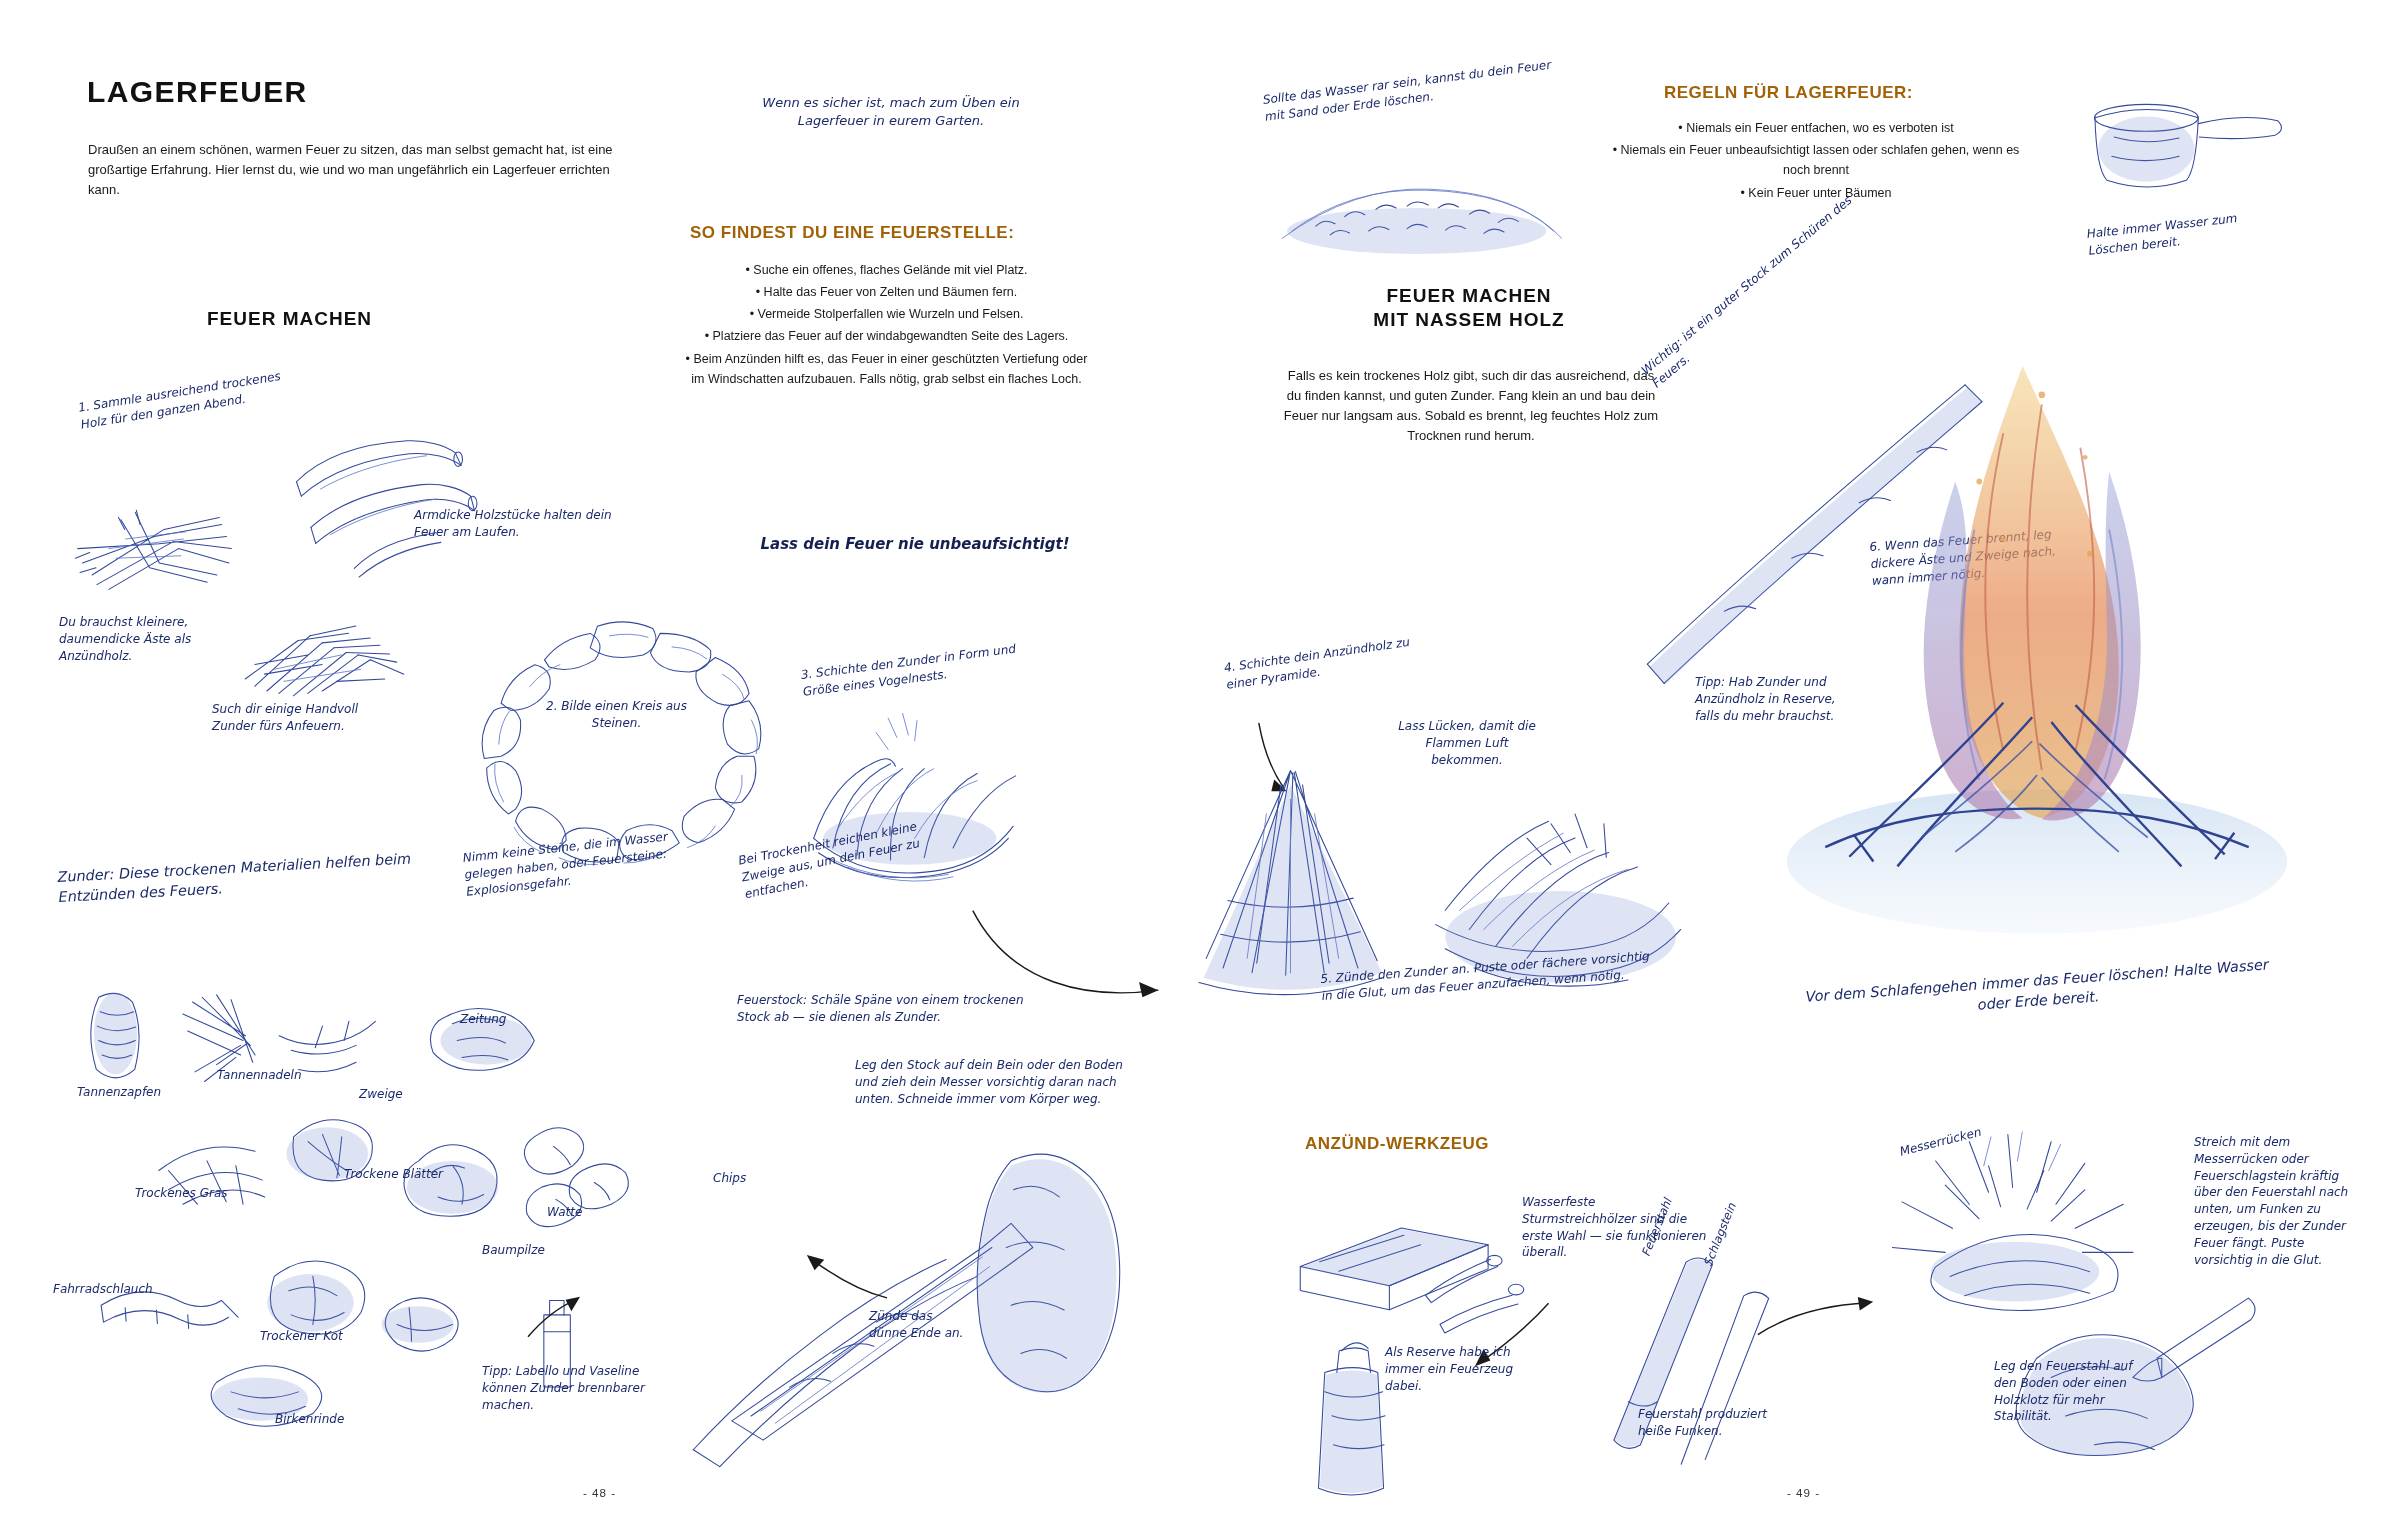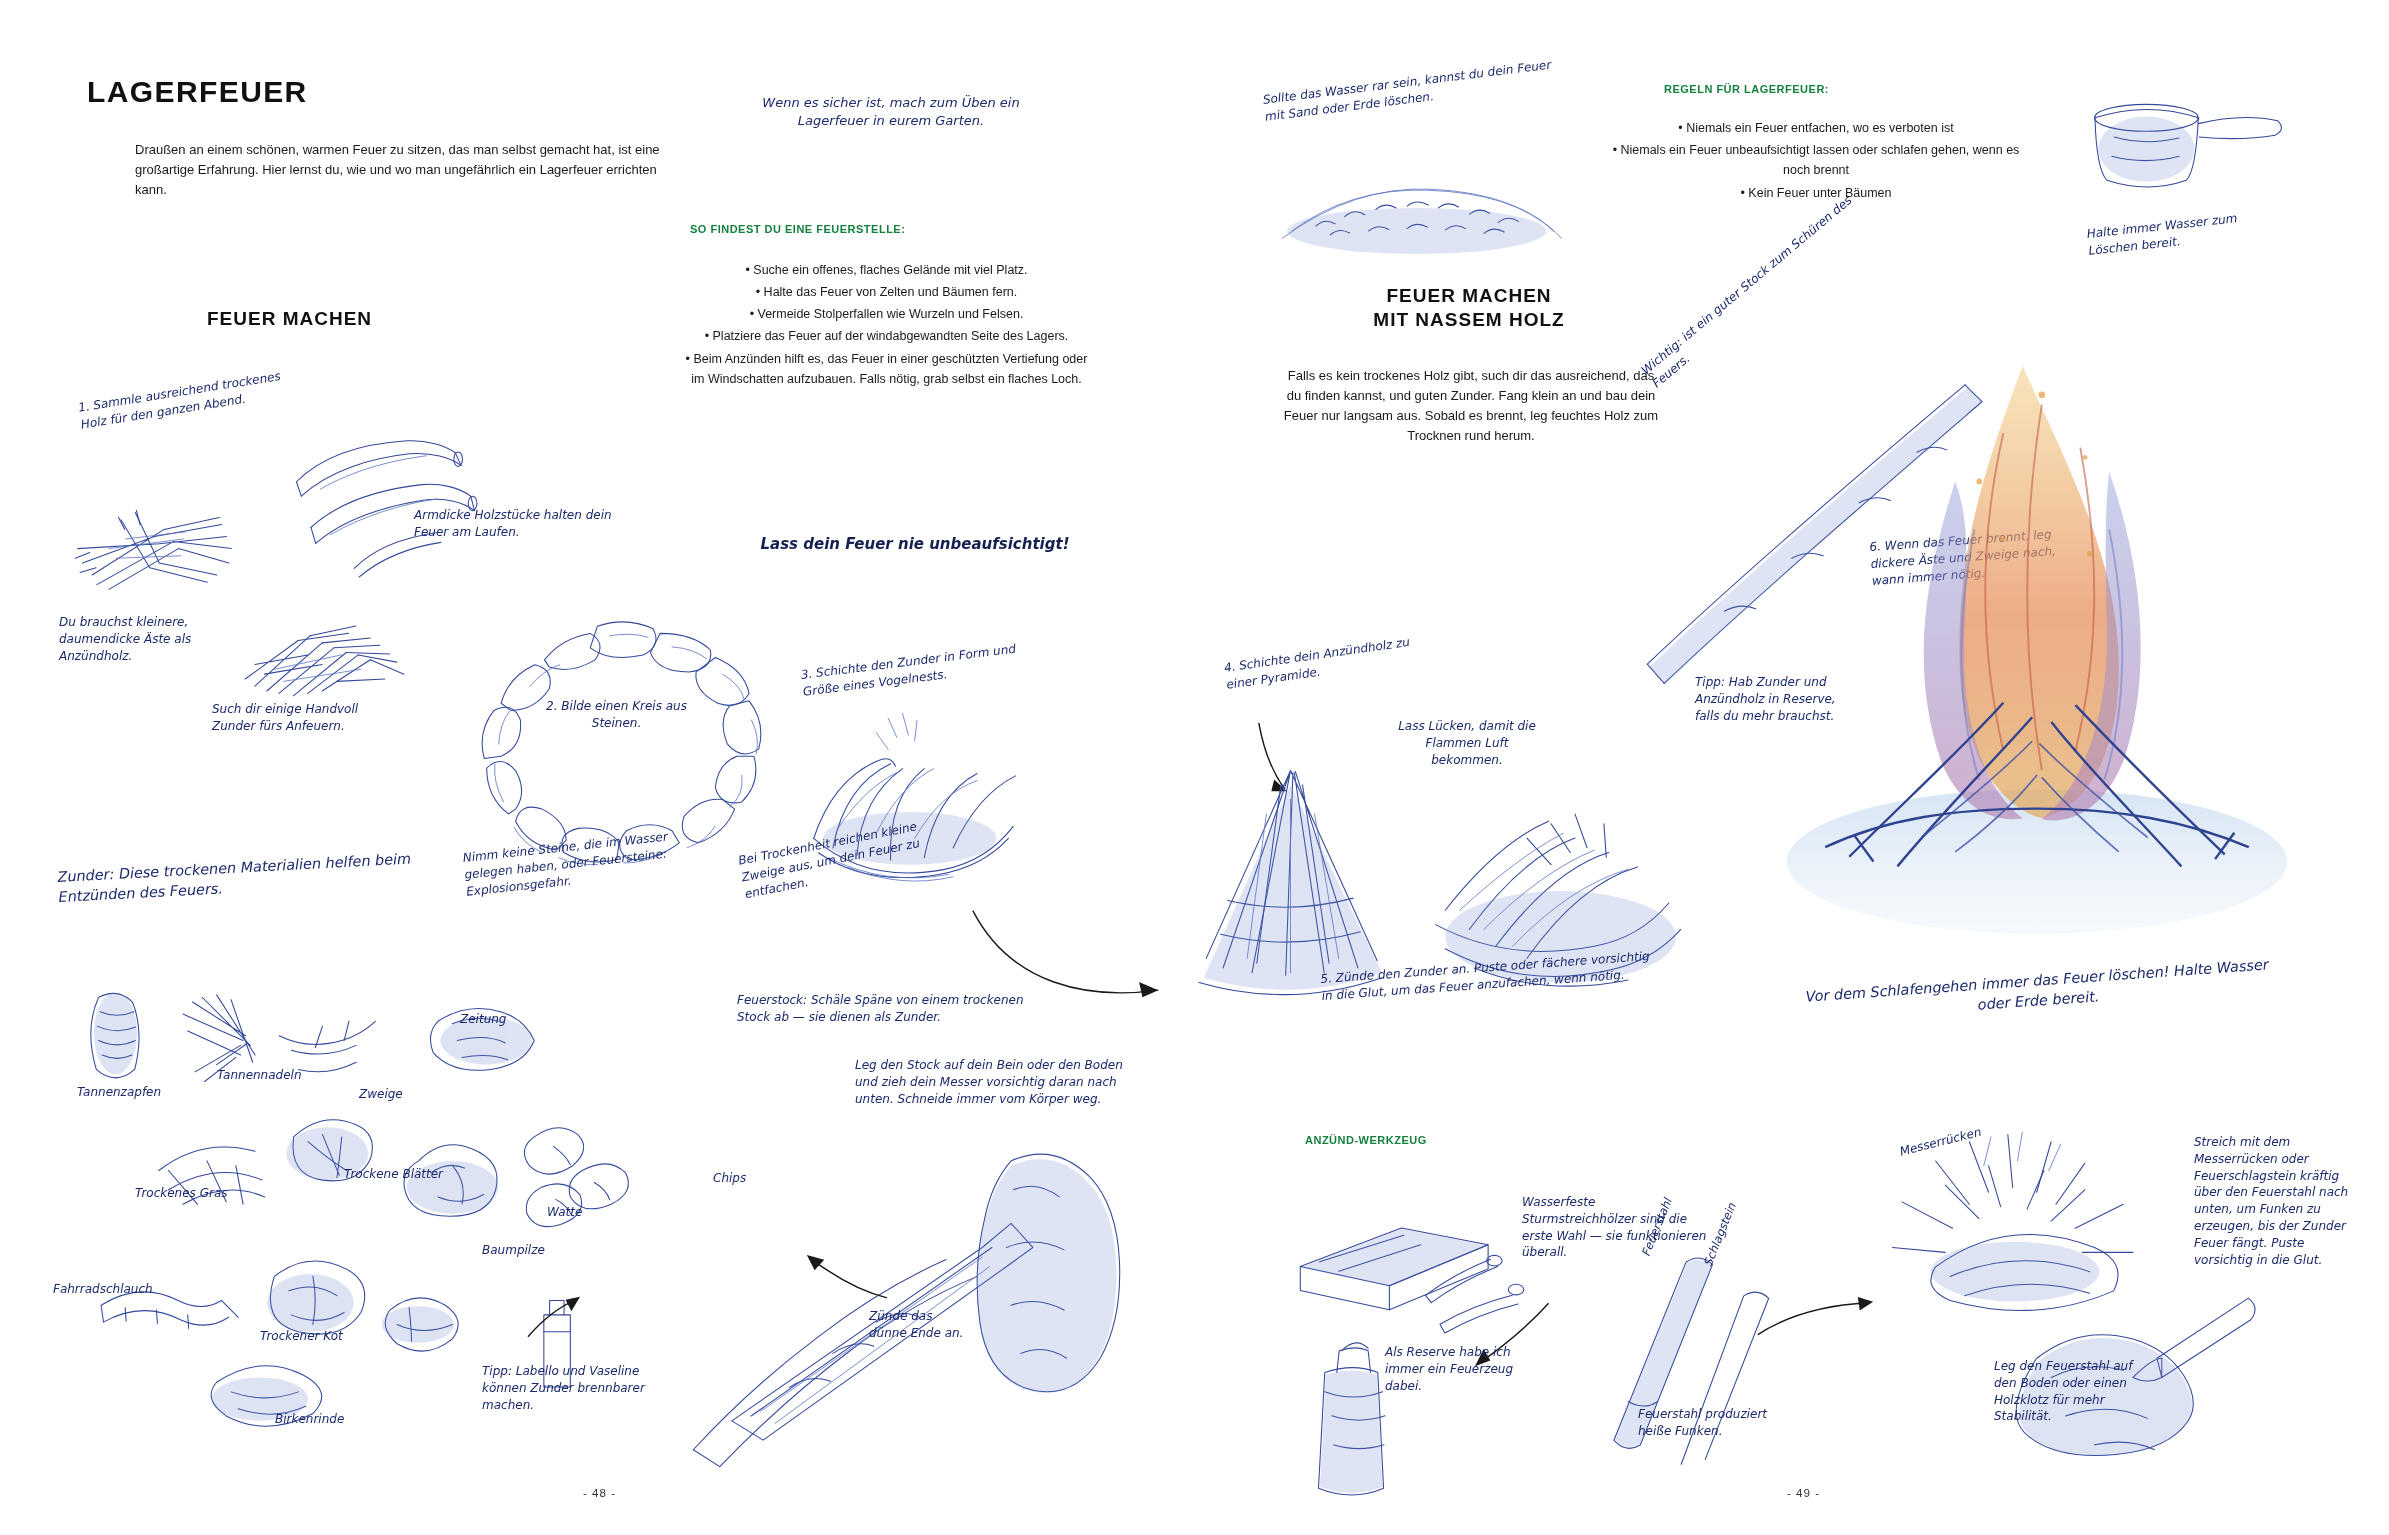--- a/index.html
+++ b/index.html
@@ -13,22 +13,22 @@
 
   h1.title{
     position:absolute;margin:0;font-size:30px;font-weight:bold;letter-spacing:1.4px;
     color:#111;font-family:"Liberation Sans", sans-serif;
   }
   h2.sect{
     position:absolute;margin:0;font-size:19px;font-weight:bold;letter-spacing:1px;
     color:#111;font-family:"Liberation Sans", sans-serif;
   }
   h3.sub{
-    position:absolute;margin:0;font-size:11px;font-weight:bold;letter-spacing:0.5px;
-    color:#15803d;font-family:"Liberation Sans", sans-serif;
+    position:absolute;margin:0;font-size:17px;font-weight:bold;letter-spacing:0.5px;
+    color:#a16207;font-family:"Liberation Sans", sans-serif;
   }
   p.body{
     position:absolute;margin:0;font-size:13px;line-height:1.55;color:#1a1a1a;
     font-family:"Liberation Sans", sans-serif;
   }
   ul.bullets{
     position:absolute;margin:0;padding:0;list-style:none;font-size:12.5px;line-height:1.62;
     color:#1a1a1a;text-align:center;
   }
   ul.bullets li{margin:0 0 1.9px 0;}
@@ -47,21 +47,21 @@
   .arrow{stroke:#1a1a1a;fill:none;stroke-width:3;}
   .arrowhead{fill:#1a1a1a;}
 </style>
 </head>
 <body>
 
 <div class="page">
 
   <h1 class="title" style="left:87px;top:75px;">LAGERFEUER</h1>
 
-  <p class="body" style="left:88px;top:140px;width:549px;margin-left:47px;">Draußen an einem schönen, warmen Feuer zu sitzen, das man selbst gemacht hat, ist eine großartige Erfahrung. Hier lernst du, wie und wo man ungefährlich ein Lagerfeuer errichten kann.</p>
+  <p class="body" style="left:88px;top:140px;width:549px;">Draußen an einem schönen, warmen Feuer zu sitzen, das man selbst gemacht hat, ist eine großartige Erfahrung. Hier lernst du, wie und wo man ungefährlich ein Lagerfeuer errichten kann.</p>
 
   <h2 class="sect" style="left:207px;top:308px;">FEUER MACHEN</h2>
 
   <div class="lbl mid center" style="left:732px;top:94px;width:318px;">Wenn es sicher ist, mach zum Üben ein Lagerfeuer in eurem Garten.</div>
 
   <h3 class="sub" style="left:690px;top:223px;">SO FINDEST DU EINE FEUERSTELLE:</h3>
   <ul class="bullets" style="left:684px;top:260px;width:405px;">
     <li>Suche ein offenes, flaches Gelände mit viel Platz.</li>
     <li>Halte das Feuer von Zelten und Bäumen fern.</li>
     <li>Vermeide Stolperfallen wie Wurzeln und Felsen.</li>

